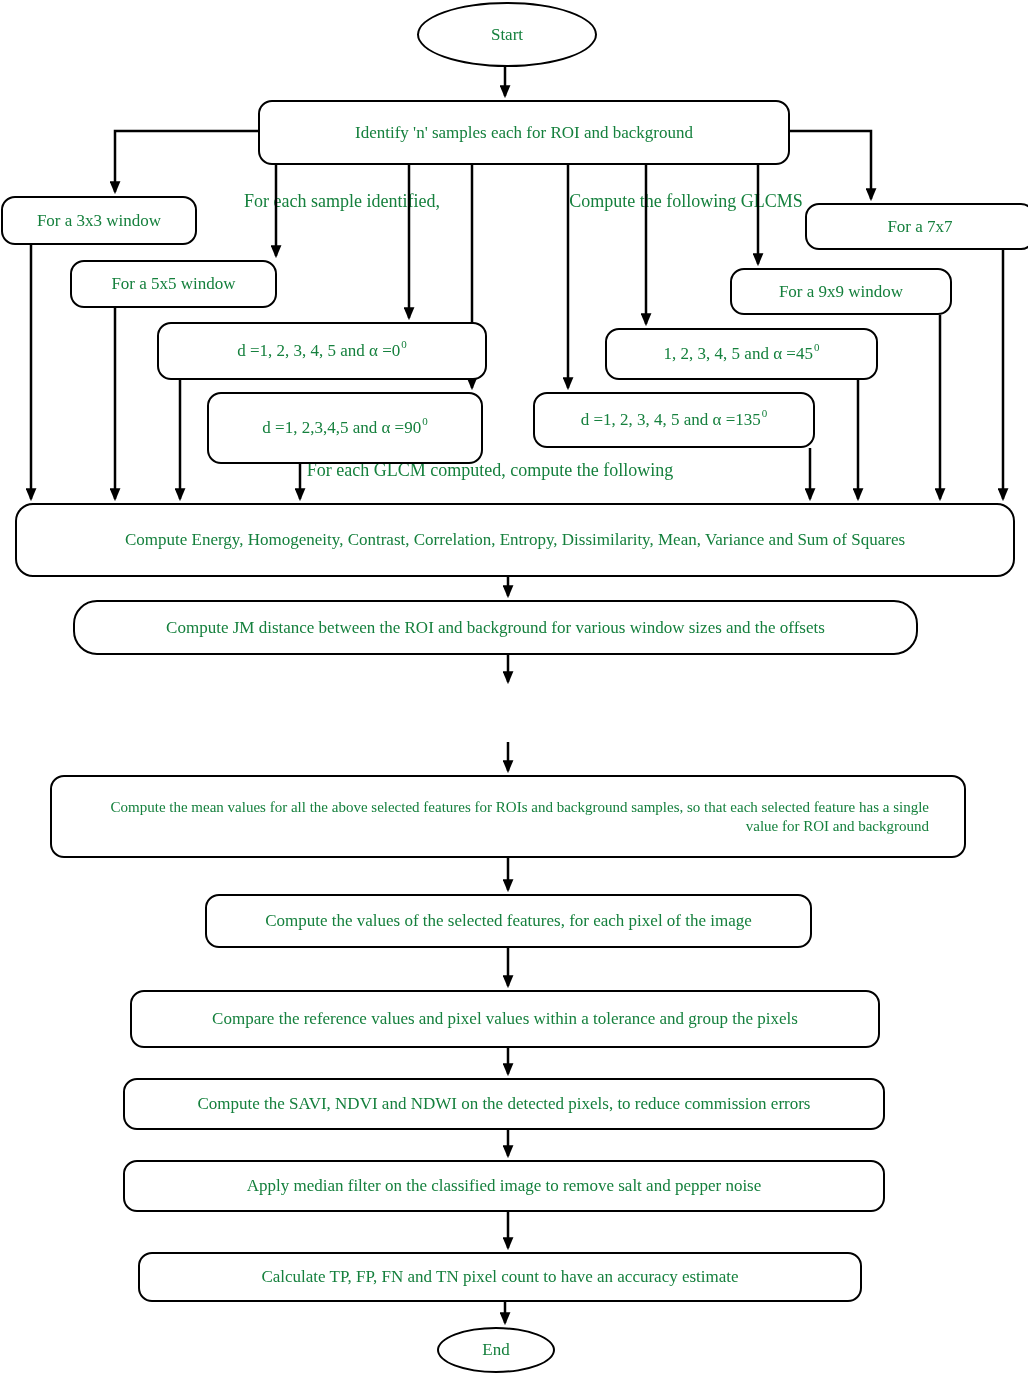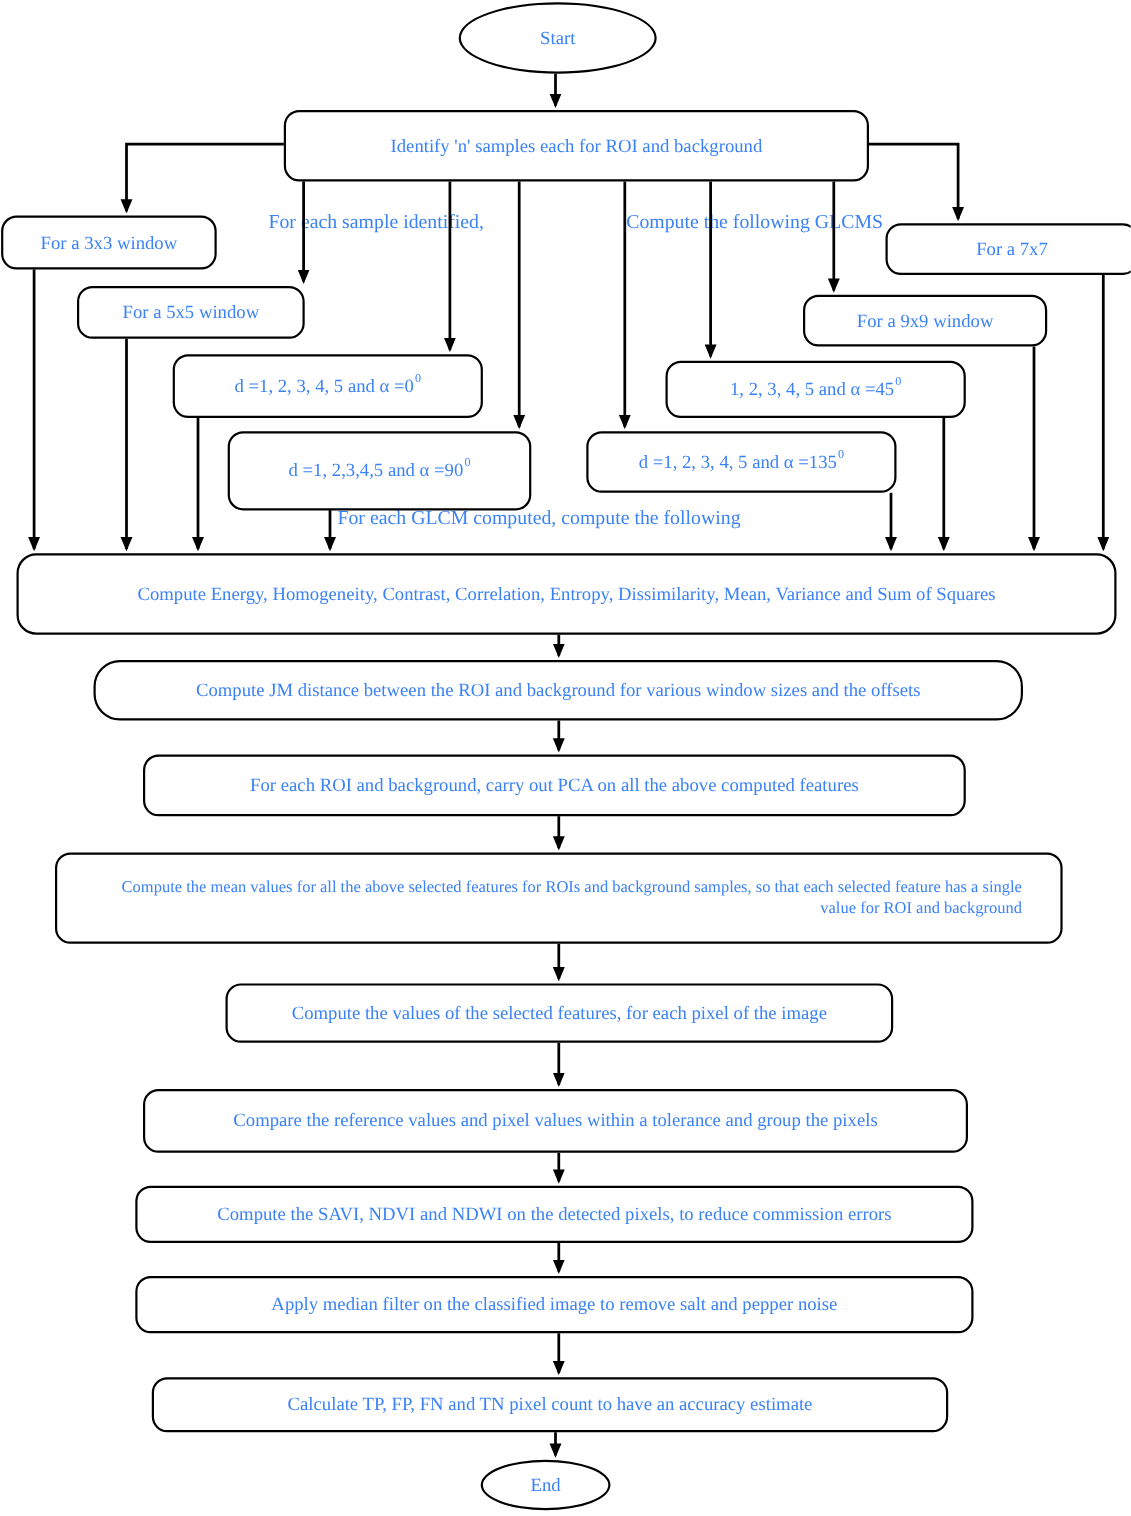--- a/index.html
+++ b/index.html
@@ -2,21 +2,21 @@
 <html><head>
 <meta charset="utf-8">
 <style>
   html, body { margin: 0; padding: 0; background: #ffffff; }
   #canvas {
     position: relative;
     width: 1028px;
     height: 1378px;
     background: #ffffff;
     font-family: "Liberation Serif", "DejaVu Serif", serif;
-    color: #3b82f6;
+    color: #15803d;
     overflow: hidden;
   }
   #edges {
     position: absolute;
     left: 0; top: 0;
     width: 1028px; height: 1378px;
     z-index: 1;
   }
   .node {
     position: absolute;
@@ -97,40 +97,39 @@
 
   <div class="flabel" style="left:342px; top:191px;">For each sample identified,</div>
   <div class="flabel" style="left:686px; top:191px;">Compute the following GLCMS</div>
   <div class="flabel" style="left:490px; top:460px;">For each GLCM computed, compute the following</div>
 
   <div class="node" style="left:1px; top:196px; width:196px; height:49px;">For a 3x3 window</div>
   <div class="node" style="left:805px; top:203px; width:230px; height:47px;">For a 7x7</div>
   <div class="node" style="left:70px; top:260px; width:207px; height:48px;">For a 5x5 window</div>
   <div class="node" style="left:730px; top:268px; width:222px; height:47px;">For a 9x9 window</div>
 
-  <div class="node" style="left:157px; top:322px; width:282px; height:58px;">
+  <div class="node" style="left:157px; top:322px; width:330px; height:58px;">
     <span>d =1, 2, 3, 4, 5 and α =0</span>
       <span class="sup">0</span>
   </div>
   <div class="node" style="left:605px; top:328px; width:273px; height:52px;">
     <span>1, 2, 3, 4, 5 and α =45</span>
       <span class="sup">0</span>
   </div>
   <div class="node" style="left:207px; top:392px; width:276px; height:72px;">
     <span>d =1, 2,3,4,5 and α =90</span>
       <span class="sup">0</span>
   </div>
   <div class="node" style="left:533px; top:392px; width:282px; height:56px;text-align:center;">
     <span>d =1, 2, 3, 4, 5 and α =135</span>
       <span class="sup">0</span>
   </div>
 
   <div class="node bigbox" style="left:15px; top:503px; width:1000px; height:74px;font-family:Liberation Serif, serif;">Compute Energy, Homogeneity, Contrast, Correlation, Entropy, Dissimilarity, Mean, Variance and Sum of Squares</div>
-  <div class="node" style="left:85px; top:600px; width:845px; height:55px;border-radius:24px;">Compute JM distance between the ROI and background for various window sizes and the offsets</div>
-  <div class="node" style="left:130px; top:686px; width:748px; height:56px;">For each ROI and background, carry out PCA on all the above computed features</div>
+  <div class="node" style="left:73px; top:600px; width:845px; height:55px;border-radius:24px;">Compute JM distance between the ROI and background for various window sizes and the offsets</div>
   <div class="node smalltext" style="left:50px; top:775px; width:916px; height:83px;text-align:right;">Compute the mean values for all the above selected features for ROIs and background samples, so that each selected feature has a single value for ROI and background</div>
   <div class="node" style="left:205px; top:894px; width:607px; height:54px;">Compute the values of the selected features, for each pixel of the image</div>
   <div class="node" style="left:130px; top:990px; width:750px; height:58px;">Compare the reference values and pixel values within a tolerance and group the pixels</div>
   <div class="node" style="left:123px; top:1078px; width:762px; height:52px;">Compute the SAVI, NDVI and NDWI on the detected pixels, to reduce commission errors</div>
   <div class="node" style="left:123px; top:1160px; width:762px; height:52px;">Apply median filter on the classified image to remove salt and pepper noise</div>
   <div class="node" style="left:138px; top:1252px; width:724px; height:50px;">Calculate TP, FP, FN and TN pixel count to have an accuracy estimate</div>
 
   <div class="node ellipse" style="left:437px; top:1327px; width:118px; height:46px;">End</div>
 
 </div>

